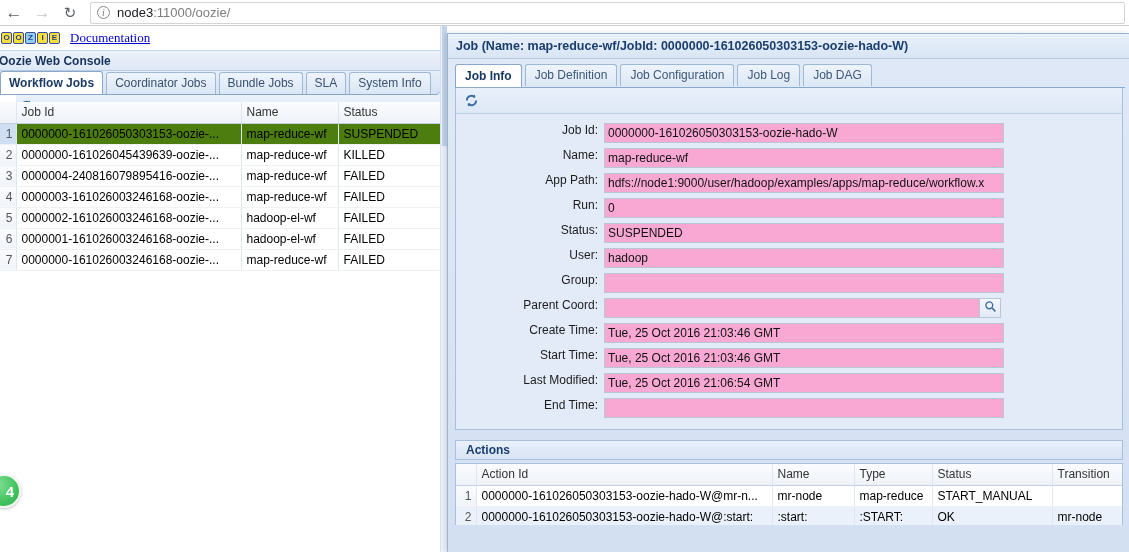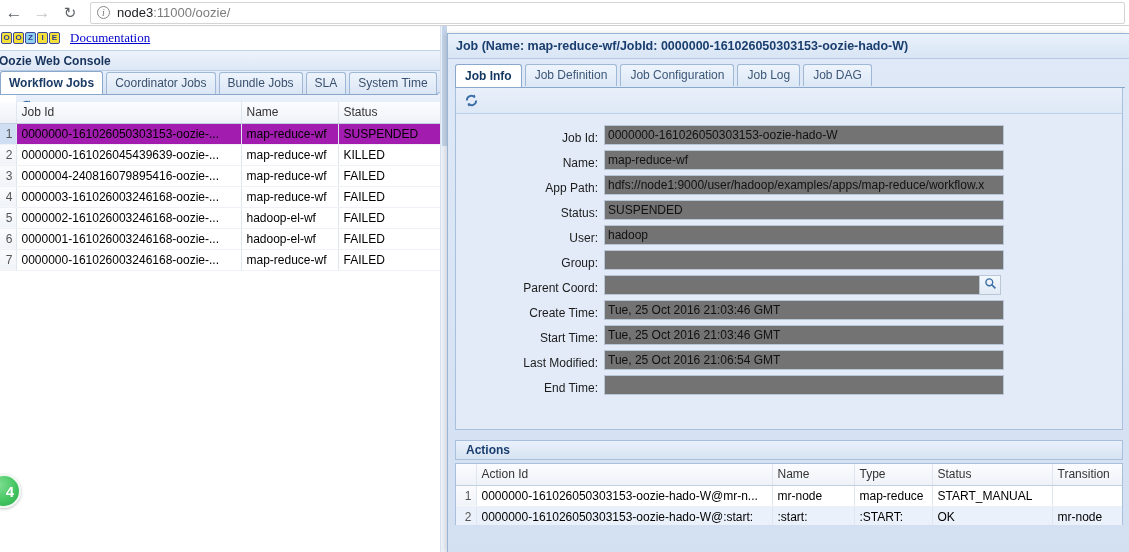--- a/index.html
+++ b/index.html
@@ -130,21 +130,21 @@
     background: linear-gradient(to bottom,#fbfcfe 0%, #eef2f8 100%);
     border-bottom: 1px solid #c2cfe0;
     color: #333;
   }
   .col-num { width: 16px; text-align: right !important; padding-right: 3px !important;
              color:#555; background:linear-gradient(to bottom,#fafbfd 0%,#f0f3f8 100%);
              border-right:1px solid #dbe2ec; }
   .col-jobid { width: 225px; }
   .col-name { width: 97px; }
   .col-status { width: 109px; border-right: none !important; }
-  .jobtable tbody tr.sel td { background: #a21caf; }
+  .jobtable tbody tr.sel td { background: #4d7c0f; }
   .jobtable tbody tr.sel td.col-num { background: #cfdef2; }
 
   .green-badge {
     position: absolute; left: -13px; top: 448px;
     width: 34px; height: 34px; border-radius: 50%;
     background: radial-gradient(circle at 35% 30%, #7ede92 0%, #45c662 55%, #2fa94c 100%);
     border: 2px solid #eef8f0;
     color: #ffffff; font-size: 15px; font-weight: bold;
     display: flex; align-items: center; justify-content: flex-end;
     padding-right: 5px; line-height: 1;
@@ -196,28 +196,28 @@
     background: #e3ebf8;
     border: 1px solid #a9c0dd; border-top: none;
     height: 342px; position: relative;
   }
   .panel-toolbar {
     height: 26px; border-bottom: 1px solid #bcd0e8;
     background: linear-gradient(to bottom,#e9f0fa 0%, #dde8f6 100%);
     display: flex; align-items: center; padding-left: 8px;
   }
   .form-area { padding: 9px 0 0 0; }
-  .frow { display: flex; align-items: flex-end; height: 22px; margin-bottom: 3px; }
+  .frow { display: flex; align-items: flex-start; height: 22px; margin-bottom: 3px; }
   .flabel {
     width: 148px; text-align: right; padding-right: 6px;
     font-size: 12px; color: #1b1b1b; white-space: nowrap;
   }
   .finput {
     height: 20px; width: 400px;
-    border: 1px solid #b9c6d6; background: #737373;
+    border: 1px solid #b9c6d6; background: #f9a8d4;
     font-size: 12px; color: #111; line-height: 18px;
     padding: 0 3px; white-space: nowrap; overflow: hidden;
     font-family: "Liberation Sans", sans-serif;
   }
   .finput.with-btn { width: 375px; border-right: none; }
   .srch-btn {
     width: 22px; height: 20px;
     border: 1px solid #b9c6d6; background: linear-gradient(to bottom,#f4f8fd 0%,#e2eaf5 100%);
     display: flex; align-items: center; justify-content: center;
   }
@@ -290,21 +290,21 @@
       <a class="doc-link" href="#">Documentation</a>
     </div>
 
     <div class="console-title">Oozie Web Console</div>
 
     <div class="tabstrip">
       <div class="tab active">Workflow Jobs</div>
       <div class="tab">Coordinator Jobs</div>
       <div class="tab">Bundle Jobs</div>
       <div class="tab">SLA</div>
-      <div class="tab">System Time</div>
+      <div class="tab">System Info</div>
     </div>
 
     <div class="behind-tab">I</div>
 
     <div class="filterbar">
       <span class="refresh-ico">
         <svg width="15" height="15" viewBox="0 0 16 16">
           <path d="M3 8a5 5 0 0 1 8.5-3.5" fill="none" stroke="#3a6ea5" stroke-width="2"></path>
           <path d="M13 8a5 5 0 0 1-8.5 3.5" fill="none" stroke="#3a6ea5" stroke-width="2"></path>
           <path d="M11.5 1.5l.6 3.4-3.4-.6z" fill="#3a6ea5"></path>
@@ -414,20 +414,24 @@
         <div class="frow">
           <div class="flabel">Name:</div>
           <div class="finput">map-reduce-wf</div>
         </div>
 
         <div class="frow">
           <div class="flabel">App Path:</div>
           <div class="finput">hdfs://node1:9000/user/hadoop/examples/apps/map-reduce/workflow.x</div>
         </div>
 
+        <div class="frow">
+          <div class="flabel">Run:</div>
+          <div class="finput">0</div>
+        </div>
 
         <div class="frow">
           <div class="flabel">Status:</div>
           <div class="finput">SUSPENDED</div>
         </div>
 
         <div class="frow">
           <div class="flabel">User:</div>
           <div class="finput">hadoop</div>
         </div>

